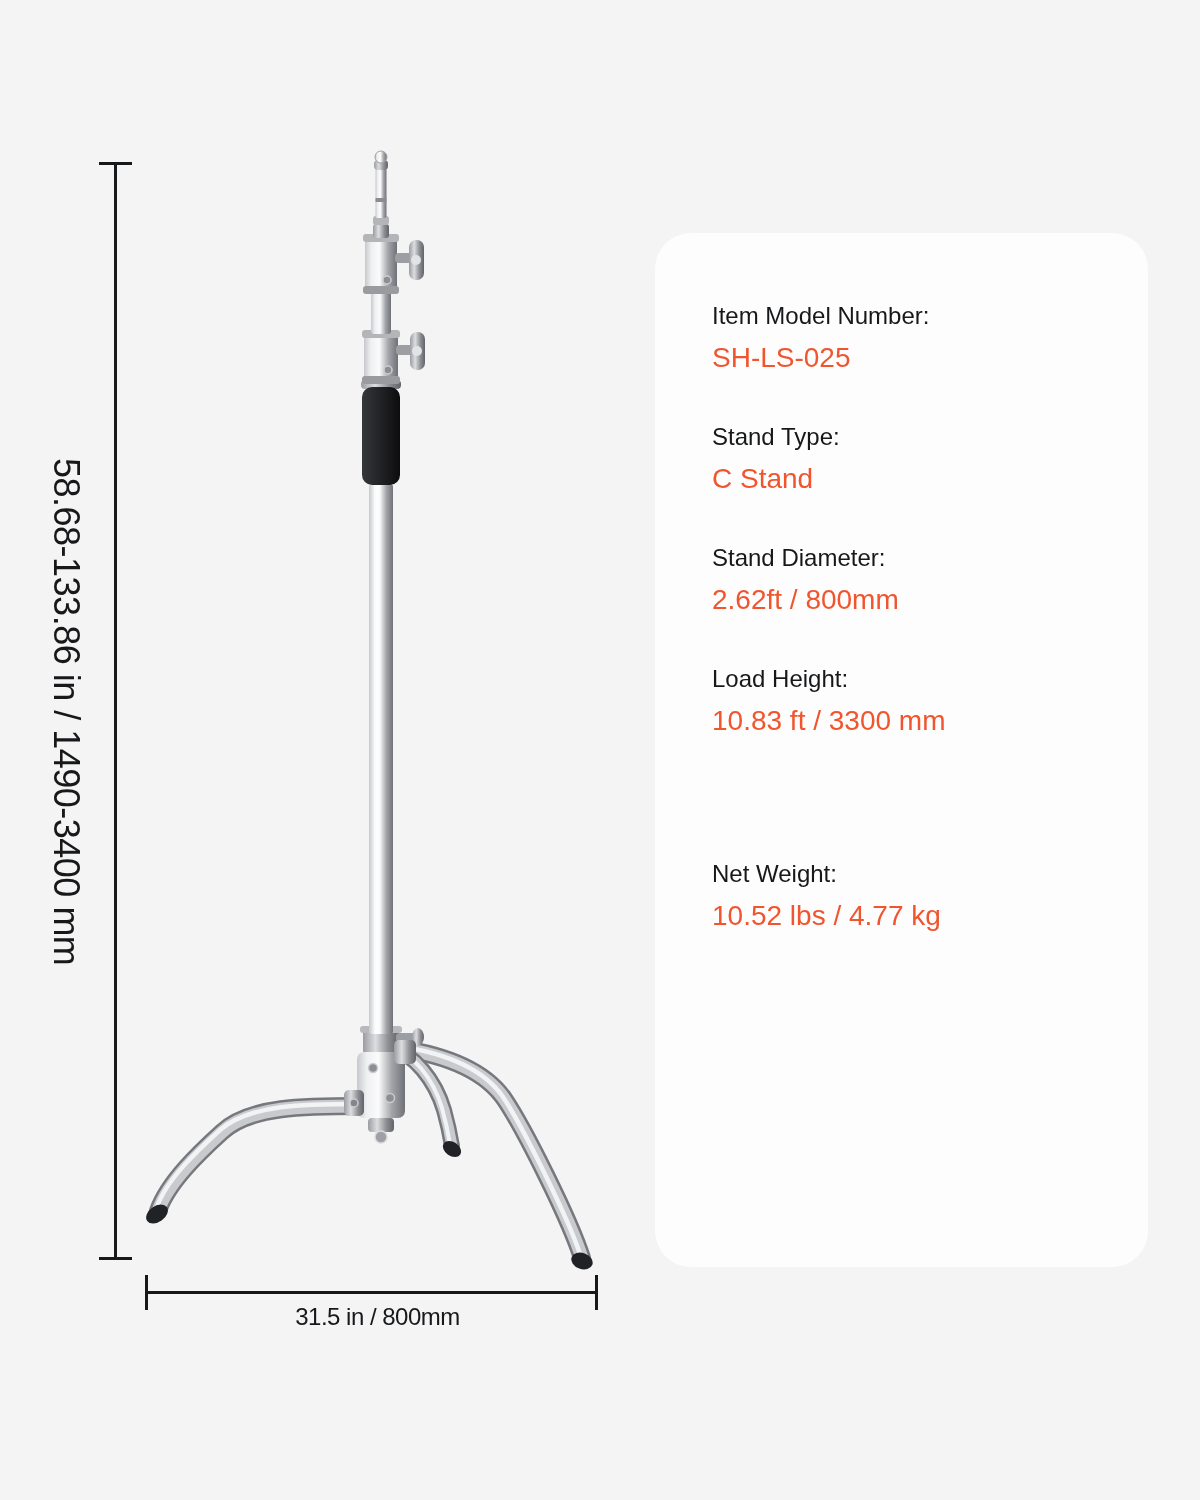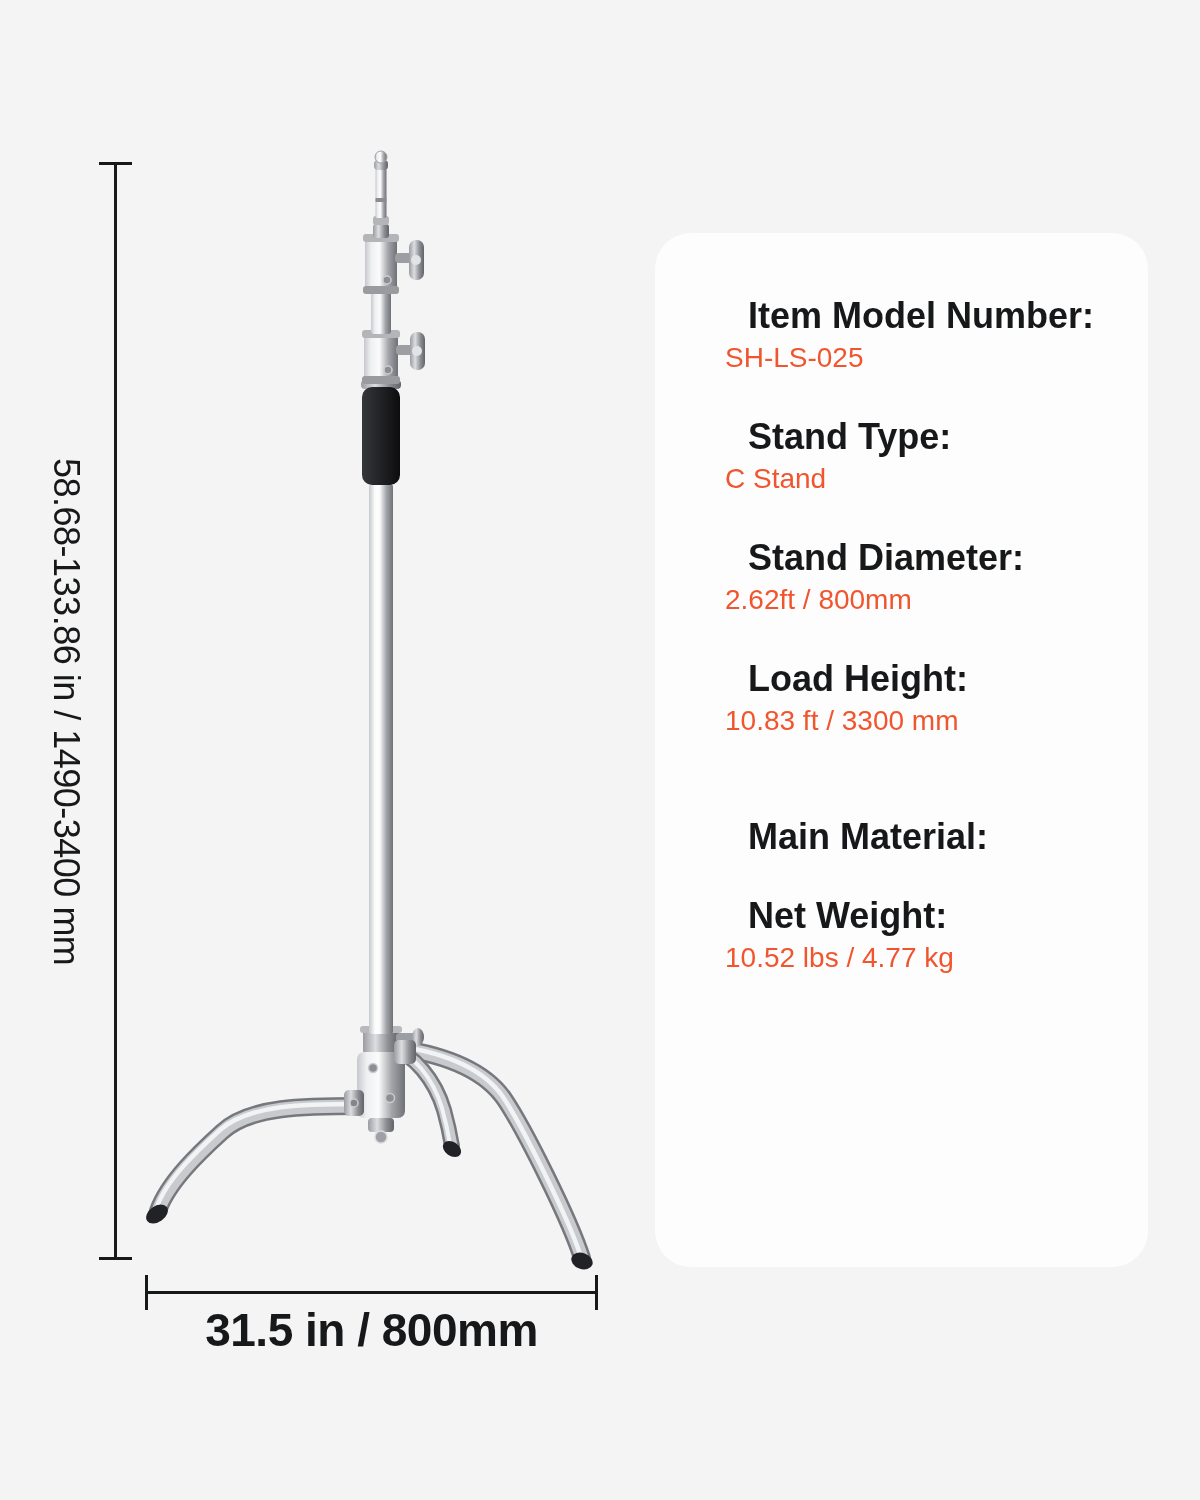--- a/index.html
+++ b/index.html
@@ -29,33 +29,33 @@
   .hcap-left{left:145px;top:1275px;width:3px;height:35px;}
   .hcap-right{left:595px;top:1275px;width:3px;height:35px;}
 
   .v-label{
     position:absolute;left:40px;top:163px;height:1097px;width:52px;
     writing-mode:vertical-rl;
     display:flex;align-items:center;justify-content:center;
     font-size:36px;letter-spacing:-0.5px;color:var(--ink);white-space:nowrap;
   }
   .h-label{
-    position:absolute;left:145px;top:1303px;width:453px;
-    text-align:center;font-size:46px;letter-spacing:-0.5px;color:var(--ink);font-weight:bold;
+    position:absolute;left:151px;top:1303px;width:453px;
+    text-align:center;font-size:24px;letter-spacing:-0.5px;color:var(--ink);
   }
 
   
   .card{
     position:absolute;left:655px;top:233px;width:493px;height:1034px;
     background:var(--card_bg);border-radius:36px;
     padding:62px 20px 40px 57px;
     display:flex;flex-direction:column;gap:37px;
   }
-  .spec-label{font-size:36px;font-weight:700;line-height:42px;color:var(--ink);white-space:nowrap;margin-left:36px;}
-  .spec-value{font-size:28px;font-weight:400;line-height:42px;color:var(--accent);white-space:nowrap;margin-left:13px;}
+  .spec-label{font-size:24px;font-weight:400;line-height:42px;color:var(--ink);white-space:nowrap;}
+  .spec-value{font-size:28px;font-weight:400;line-height:42px;color:var(--accent);white-space:nowrap;}
 
   
   .stand{position:absolute;left:130px;top:140px;width:480px;height:1160px;}
 </style>
 </head>
 <body>
 
 <div class="stage">
 
   <div class="dim vline"></div>
@@ -187,21 +187,20 @@
       <div class="spec-label">Stand Diameter:</div>
       <div class="spec-value">2.62ft / 800mm</div>
     </div>
     <div class="spec">
       <div class="spec-label">Load Height:</div>
       <div class="spec-value">10.83 ft / 3300 mm</div>
     </div>
     <div class="spec">
     </div>
     <div class="spec">
-      <div class="spec-label">Main Material:</div>
     </div>
     <div class="spec">
       <div class="spec-label">Net Weight:</div>
       <div class="spec-value">10.52 lbs / 4.77 kg</div>
     </div>
   </aside>
 
 </div>
 
 </body></html>

